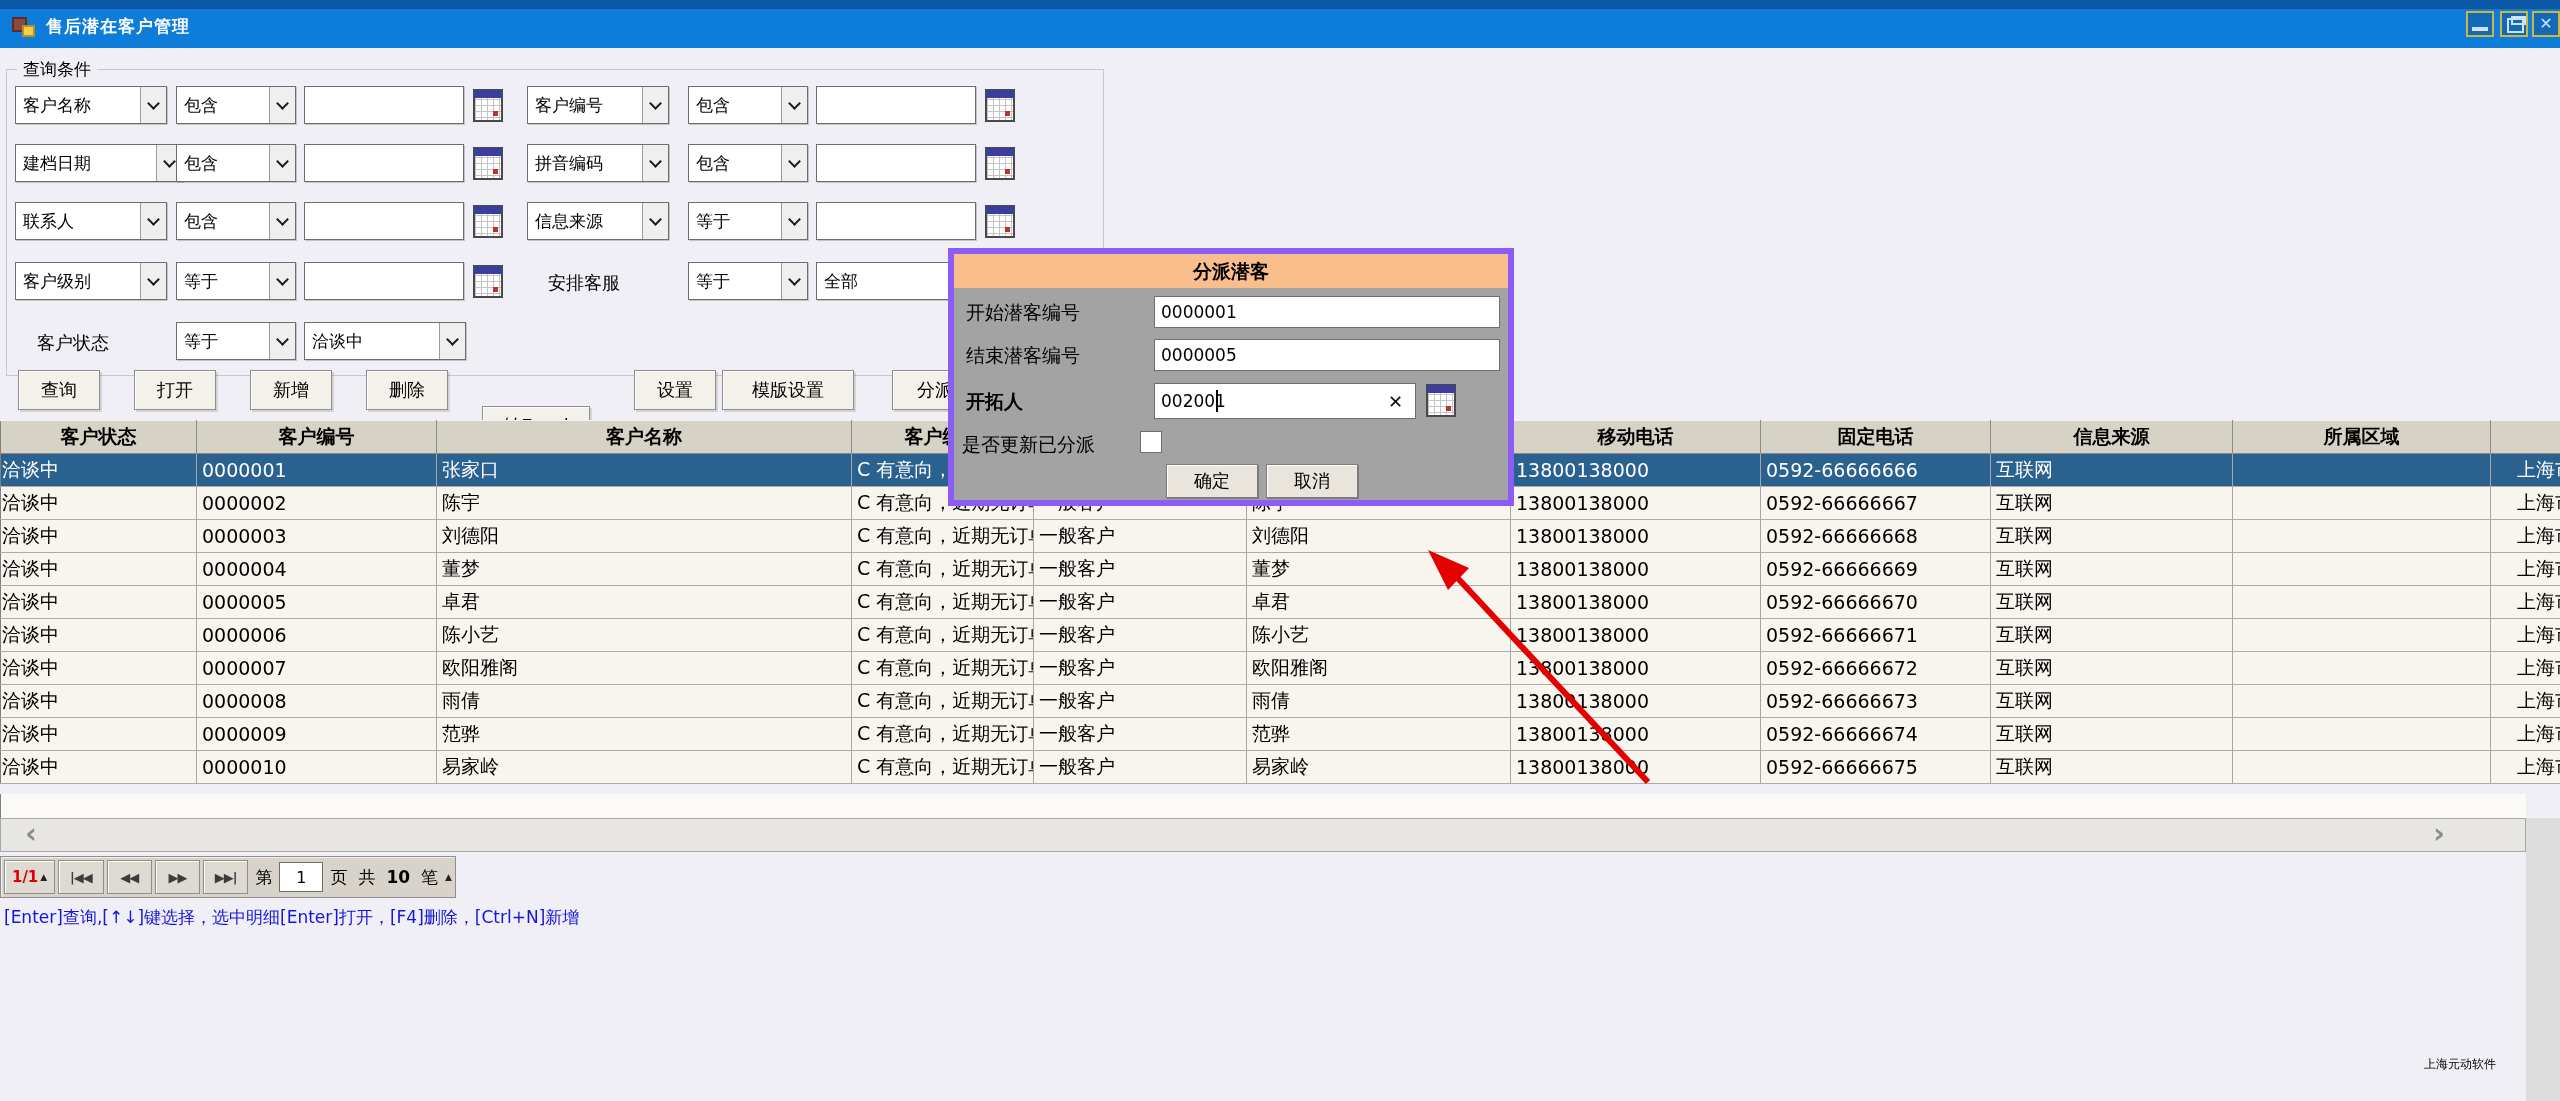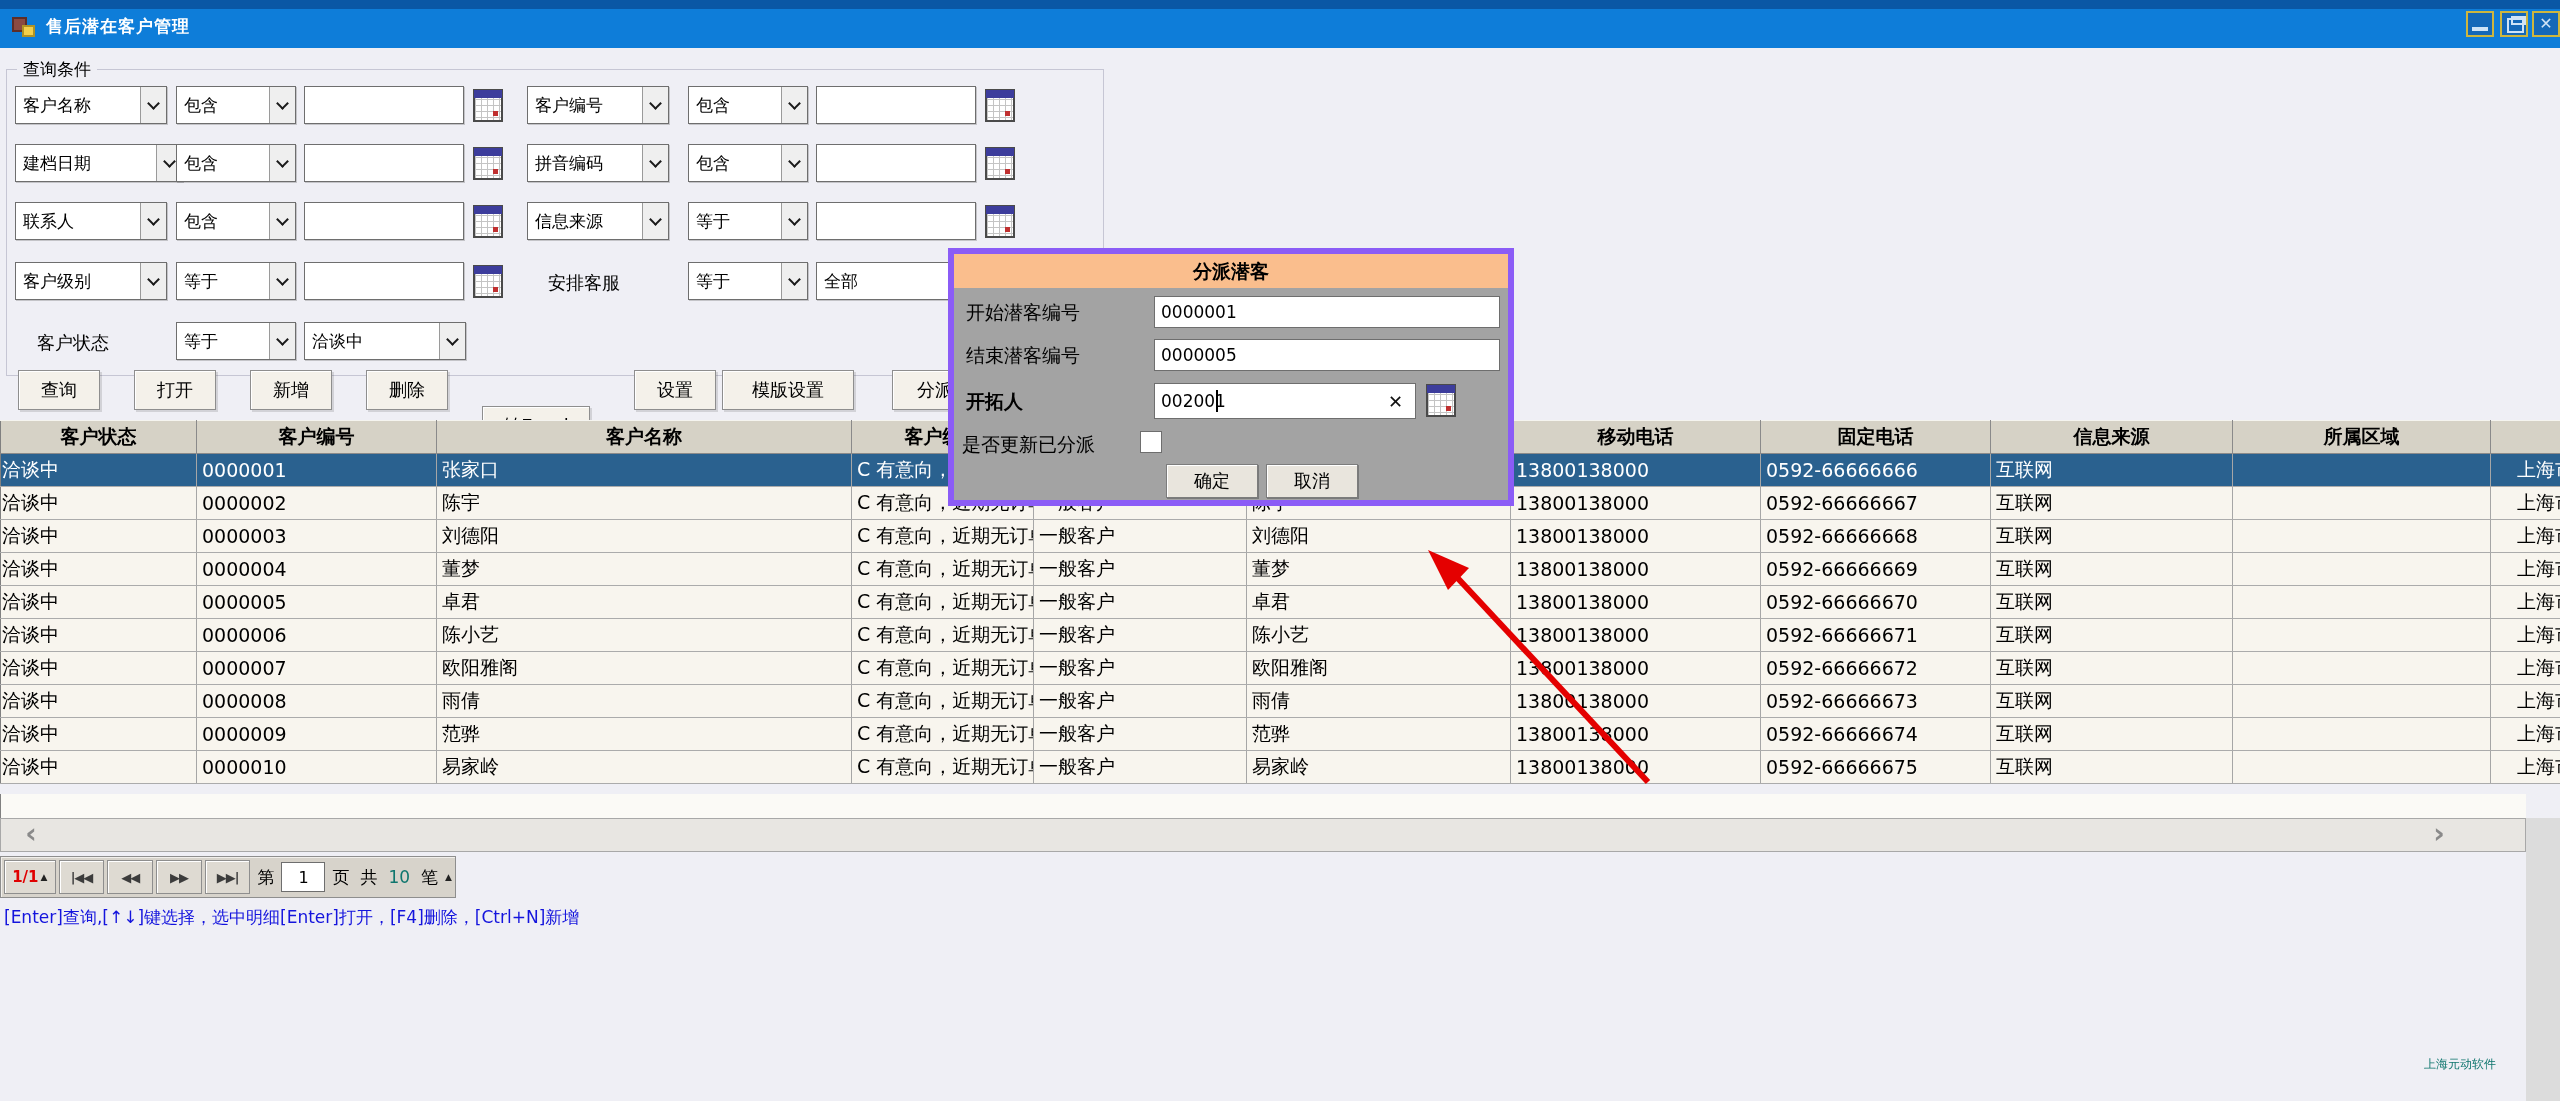--- a/index.html
+++ b/index.html
@@ -53,25 +53,25 @@
   .hscroll .arr.left { left:4px; }
   .hscroll .arr.right { right:60px; }
   .rightstrip { position:absolute; left:2526px; top:818px; width:34px; height:283px; background:#dcdcdc; }
 
   .pager { position:absolute; left:0; top:856px; width:456px; height:42px; background:#d7d3cb; border:1px solid #8e8e8e; box-shadow:inset 1px 1px 0 #f2f0ec; display:flex; align-items:center; padding:0 3px; gap:3px; }
   .pager .pbtn { height:34px; background:#dedad2; border:1px solid #8e8e8e; box-shadow:inset 1px 1px 0 #fff; font-size:13px; color:#3c3c3c; display:flex; align-items:center; justify-content:center; letter-spacing:-1px; }
   .pager .range { width:52px; color:#e00000; font-size:15px; font-weight:bold; letter-spacing:0; gap:2px; }
   .pager .nav { width:46px; font-weight:bold; }
   .pager .ptext { font-size:17px; margin:0 4px; }
   .pager input.pageno { width:44px; height:30px; border:1px solid #6e6e6e; text-align:center; font-size:16px; }
-  .pager .red { color:#0f766e; font-weight:normal; }
+  .pager .red { color:#000000; font-weight:bold; }
   .sortglyph { font-size:9px; color:#222; }
 
   .hint { position:absolute; left:4px; top:906px; font-size:17px; color:#1414dd; }
-  .footer { position:absolute; left:2424px; top:1056px; font-size:12px; color:#0f766e; }
+  .footer { position:absolute; left:2424px; top:1056px; font-size:12px; color:#000000; }
 
   
   .dialog { position:absolute; left:948px; top:248px; width:566px; height:258px; background:#a3a3a3; border:6px solid #8b5cf6; z-index:30; }
   .dialog .dhead { position:absolute; left:0; top:0; width:100%; height:34px; background:#fabe8d; text-align:center; font-size:19px; font-weight:bold; line-height:34px; color:#000; }
   .dialog .dlabel { position:absolute; font-size:19px; color:#000; white-space:nowrap; }
   .dialog input.dtxt { position:absolute; background:#fff; border:1px solid #6e6e6e; font-size:17px; padding:0 6px; }
   .dialog .clearx { position:absolute; font-size:18px; font-weight:bold; color:#111; cursor:default; }
   .dialog .caret { position:absolute; width:2px; height:22px; background:#000; }
   .dialog .dcheck { position:absolute; width:22px; height:22px; background:#fff; border:1px solid #6e6e6e; }
   .dialog .dbtn { position:absolute; width:92px; height:34px; background:#e9e5dd; border:1px solid #7c7c7c; box-shadow:inset 1px 1px 0 #fff, 1px 1px 0 rgba(0,0,0,.25); font-size:18px; }

